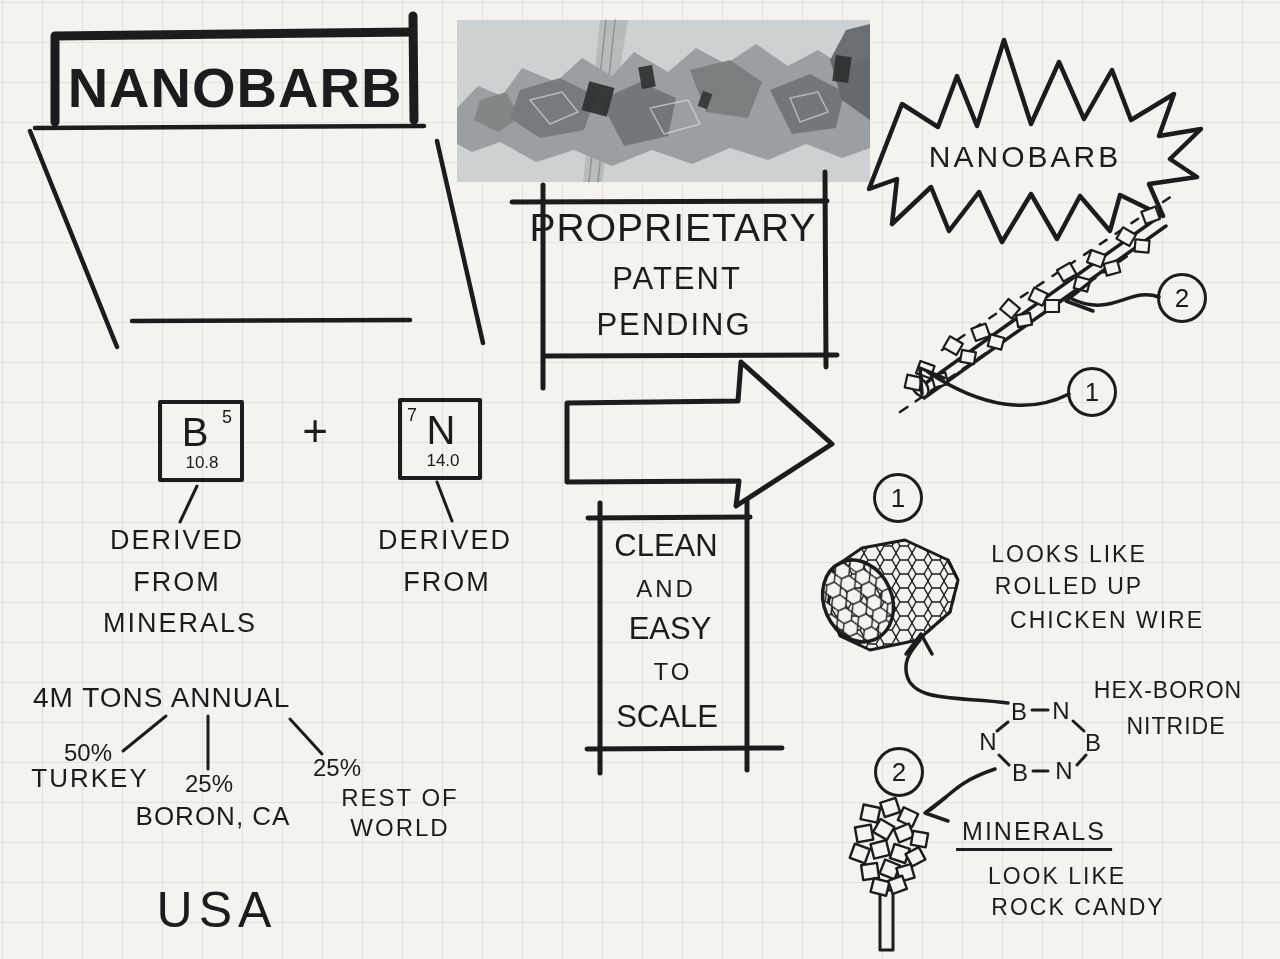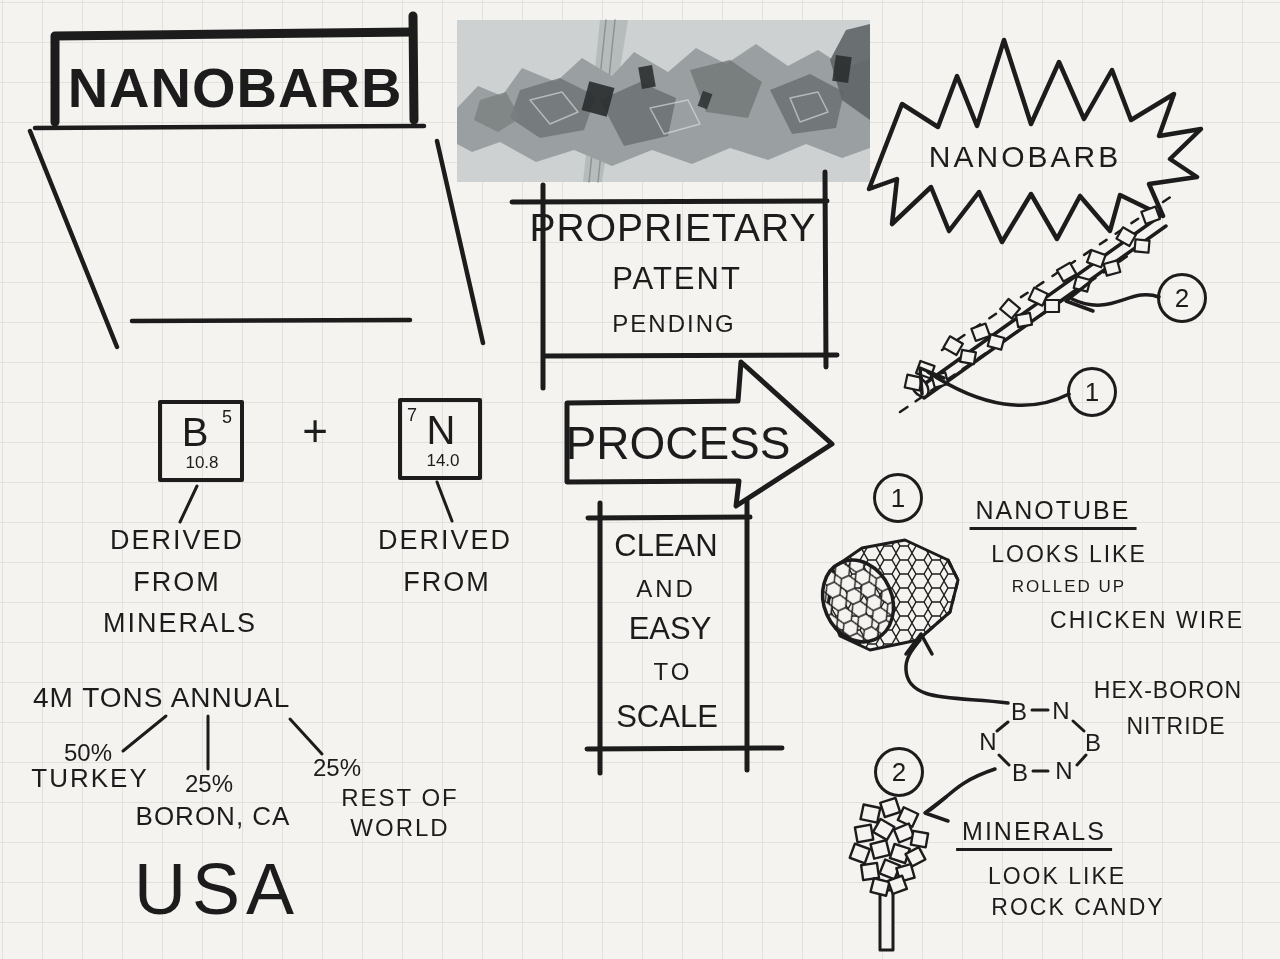--- a/index.html
+++ b/index.html
@@ -169,21 +169,21 @@
       <path d="M166,716 L123,751"></path>
       <path d="M208,716 L208,769"></path>
       <path d="M290,719 L322,754"></path>
     </g>
   </svg>
 
   <div class="t bold" style="left:235px;top:88px;font-size:56px;letter-spacing:1px;">NANOBARB</div>
 
   <div class="t" style="left:673px;top:227px;font-size:39px;letter-spacing:1px;">PROPRIETARY</div>
   <div class="t" style="left:677px;top:278px;font-size:31px;letter-spacing:2px;">PATENT</div>
-  <div class="t" style="left:674px;top:324px;font-size:24px;letter-spacing:2px;">PENDING</div>
+  <div class="t" style="left:674px;top:324px;font-size:31px;letter-spacing:2px;">PENDING</div>
 
   <div class="t" style="left:1025px;top:157px;font-size:30px;letter-spacing:3px;">NANOBARB</div>
 
   <div class="circle" style="left:1182px;top:298px;">
     <span>2</span>
   </div>
   <div class="circle" style="left:1092px;top:392px;">
     <span>1</span>
   </div>
 
@@ -194,34 +194,32 @@
   <div class="t" style="left:441px;top:430px;font-size:40px;">N</div>
   <div class="t" style="left:412px;top:415px;font-size:18px;">7</div>
   <div class="t" style="left:443px;top:460px;font-size:17px;">14.0</div>
 
   <div class="t" style="left:177px;top:540px;font-size:27px;letter-spacing:2px;">DERIVED</div>
   <div class="t" style="left:177px;top:582px;font-size:27px;letter-spacing:2px;">FROM</div>
   <div class="t" style="left:180px;top:623px;font-size:27px;letter-spacing:2px;">MINERALS</div>
   <div class="t" style="left:445px;top:540px;font-size:27px;letter-spacing:2px;">DERIVED</div>
   <div class="t" style="left:447px;top:582px;font-size:27px;letter-spacing:2px;">FROM</div>
 
-  <div class="t" style="left:678px;top:443px;font-size:46px;font-weight:300;">PROCESS</div>
   <div class="t" style="left:666px;top:545px;font-size:31px;">CLEAN</div>
   <div class="t" style="left:666px;top:589px;font-size:24px;letter-spacing:3px;">AND</div>
   <div class="t" style="left:670px;top:628px;font-size:31px;">EASY</div>
   <div class="t" style="left:673px;top:672px;font-size:24px;letter-spacing:3px;text-align:right;">TO</div>
   <div class="t" style="left:667px;top:716px;font-size:31px;">SCALE</div>
 
   <div class="circle" style="left:898px;top:498px;">
     <span>1</span>
   </div>
-  <div class="t underlined" style="left:1053px;top:514px;font-size:25px;letter-spacing:2px;">NANOTUBE</div>
   <div class="t" style="left:1069px;top:554px;font-size:23px;letter-spacing:2px;">LOOKS LIKE</div>
-  <div class="t" style="left:1069px;top:586px;font-size:17px;letter-spacing:2px;">ROLLED UP</div>
-  <div class="t" style="left:1107px;top:620px;font-size:23px;letter-spacing:2px;margin-left:40px;">CHICKEN WIRE</div>
+  <div class="t" style="left:1069px;top:586px;font-size:23px;letter-spacing:2px;">ROLLED UP</div>
+  <div class="t" style="left:1107px;top:620px;font-size:23px;letter-spacing:2px;">CHICKEN WIRE</div>
 
   <div class="t" style="left:1019px;top:712px;font-size:24px;">B</div>
   <div class="t" style="left:1061px;top:711px;font-size:24px;">N</div>
   <div class="t" style="left:988px;top:742px;font-size:24px;">N</div>
   <div class="t" style="left:1093px;top:743px;font-size:24px;">B</div>
   <div class="t" style="left:1020px;top:773px;font-size:24px;">B</div>
   <div class="t" style="left:1064px;top:771px;font-size:24px;">N</div>
   <div class="t" style="left:1168px;top:690px;font-size:23px;letter-spacing:1px;">HEX-BORON</div>
   <div class="t" style="left:1176px;top:726px;font-size:23px;letter-spacing:1px;">NITRIDE</div>
 
@@ -233,15 +231,15 @@
   <div class="t" style="left:1078px;top:907px;font-size:23px;letter-spacing:2px;text-align:right;">ROCK CANDY</div>
 
   <div class="tl" style="left:33px;top:684px;font-size:28px;letter-spacing:1px;">4M TONS ANNUAL</div>
   <div class="t" style="left:88px;top:753px;font-size:24px;">50%</div>
   <div class="t" style="left:90px;top:778px;font-size:26px;letter-spacing:2px;">TURKEY</div>
   <div class="t" style="left:209px;top:784px;font-size:24px;">25%</div>
   <div class="t" style="left:213px;top:816px;font-size:26px;letter-spacing:1px;">BORON, CA</div>
   <div class="t" style="left:337px;top:768px;font-size:24px;">25%</div>
   <div class="t" style="left:400px;top:798px;font-size:24px;letter-spacing:2px;">REST OF</div>
   <div class="t" style="left:400px;top:828px;font-size:24px;letter-spacing:2px;">WORLD</div>
-  <div class="t" style="left:217px;top:889px;font-size:72px;font-weight:300;letter-spacing:6px;">USA</div>
+  <div class="t" style="left:217px;top:910px;font-size:50px;font-weight:300;letter-spacing:6px;">USA</div>
 
 </div>
 
 </body></html>

